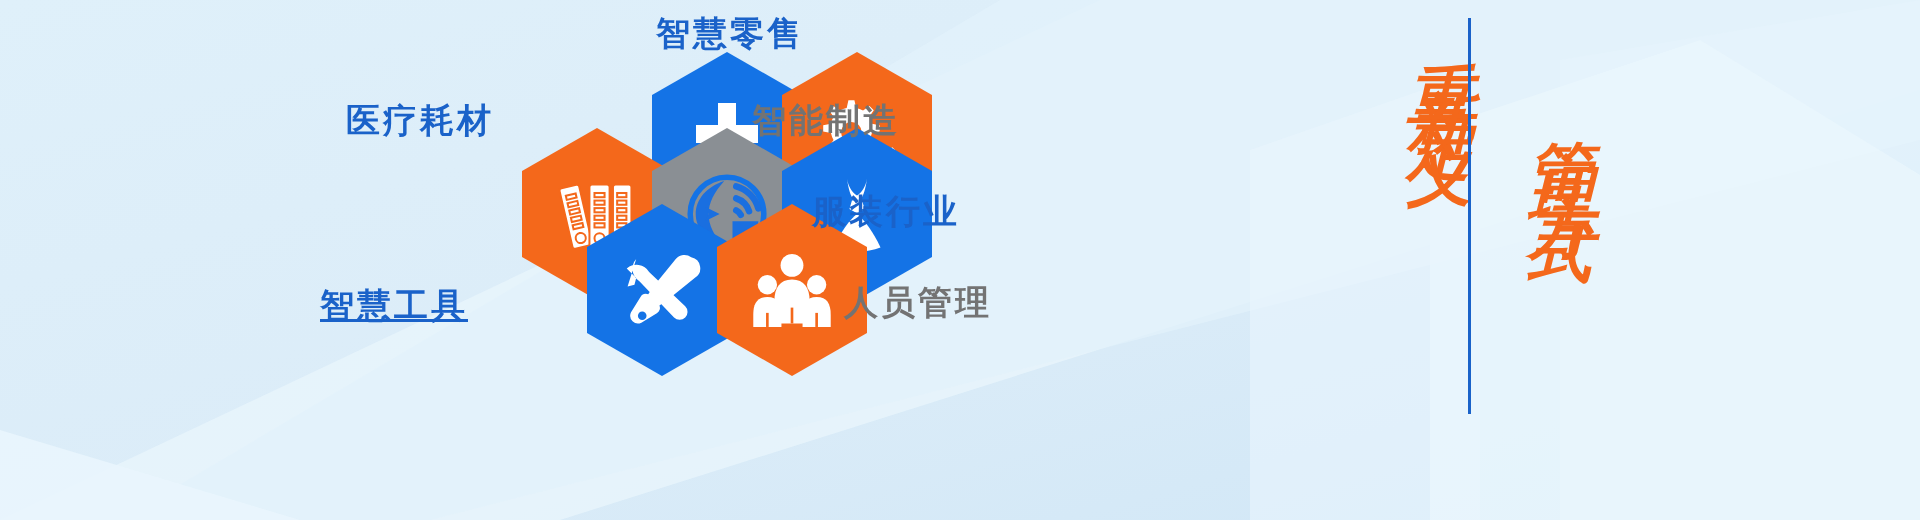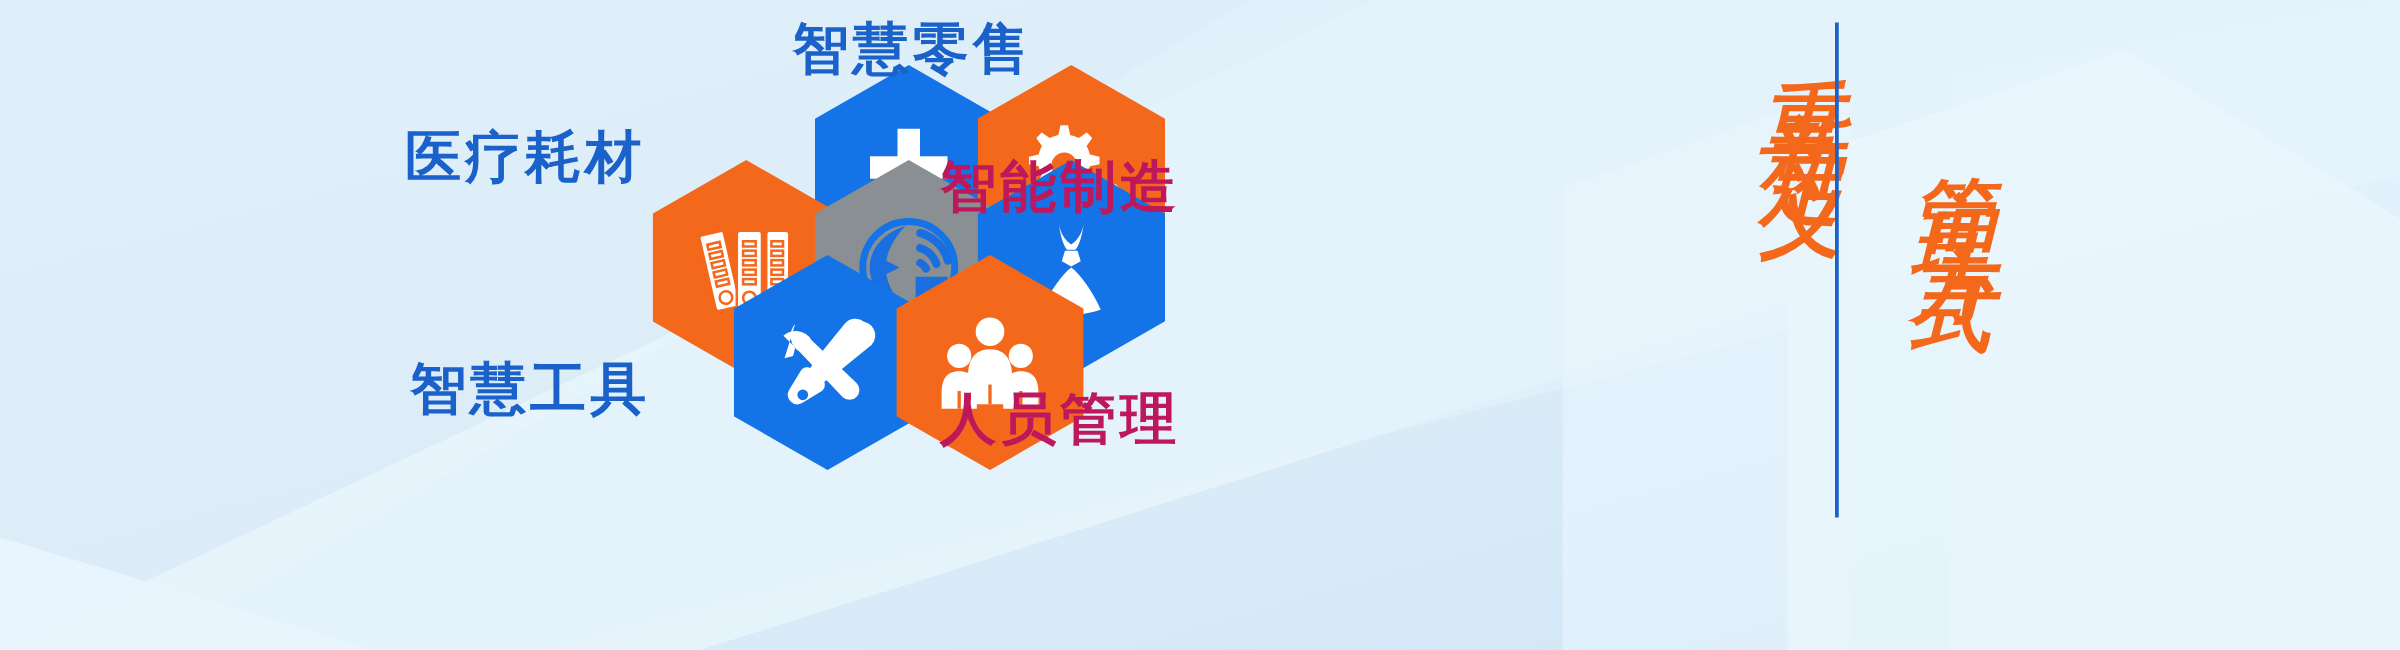--- a/index.html
+++ b/index.html
@@ -31,33 +31,33 @@
   .h-topright  {left:262px;top:0px;}      
   .h-left      {left:2px;  top:76px;}     
   .h-center    {left:132px;top:76px;}     
   .h-right     {left:262px;top:76px;}     
   .h-botleft   {left:67px; top:152px;}    
   .h-botright  {left:197px;top:152px;}    
 
   
   .lbl{
     position:absolute;
-    font-size:45px;font-weight:bold;letter-spacing:3px;
+    font-size:34px;font-weight:bold;letter-spacing:3px;
     white-space:nowrap;line-height:1;
   }
   .lbl.blue{color:#1a62c9;}
-  .lbl.orange{color:#be185d;margin-top:24px;}
+  .lbl.orange{color:#737373;}
 
   #lbl-retail   {left:560px;top:16px;width:340px;text-align:center;}
   #lbl-medical  {left:320px;top:103px;width:200px;text-align:center;}
   #lbl-manufact {left:752px;top:103px;width:260px;text-align:left;}
   #lbl-books    {left:280px;top:194px;width:240px;text-align:right;}
   #lbl-apparel  {left:812px;top:194px;width:260px;text-align:left;}
-  #lbl-tools    {left:320px;top:288px;width:200px;text-align:right;}
-  #lbl-people   {left:752px;top:288px;width:260px;text-align:left;}
+  #lbl-tools    {left:320px;top:288px;width:200px;text-decoration:underline;}
+  #lbl-people   {left:788px;top:288px;width:260px;text-align:center;font-family:Liberation Mono, monospace;}
   #lbl-logistic {left:560px;top:370px;width:340px;text-align:center;}
 
   
   #slogan{position:absolute;left:1300px;top:0px;width:300px;height:520px;}
   .vcol{
     position:absolute;top:10px;
     width:110px;
     writing-mode:vertical-rl;
     text-orientation:upright;
     color:#f4681b;
@@ -201,20 +201,21 @@
           <line x1="78" y1="76" x2="78" y2="92"></line>
         </g>
       </svg>
     </div>
 
   </div>
 
   <div class="lbl blue" id="lbl-retail">智慧零售</div>
   <div class="lbl blue" id="lbl-medical">医疗耗材</div>
   <div class="lbl orange" id="lbl-manufact">智能制造</div>
+  <div class="lbl blue" id="lbl-apparel">服装行业</div>
   <div class="lbl blue" id="lbl-tools">智慧工具</div>
   <div class="lbl orange" id="lbl-people">人员管理</div>
 
   <div id="slogan">
     <div class="vcol" id="vcol-left">重新定义</div>
     <div id="divider"></div>
     <div class="vcol" id="vcol-right">管理方式</div>
   </div>
 
 </div>

